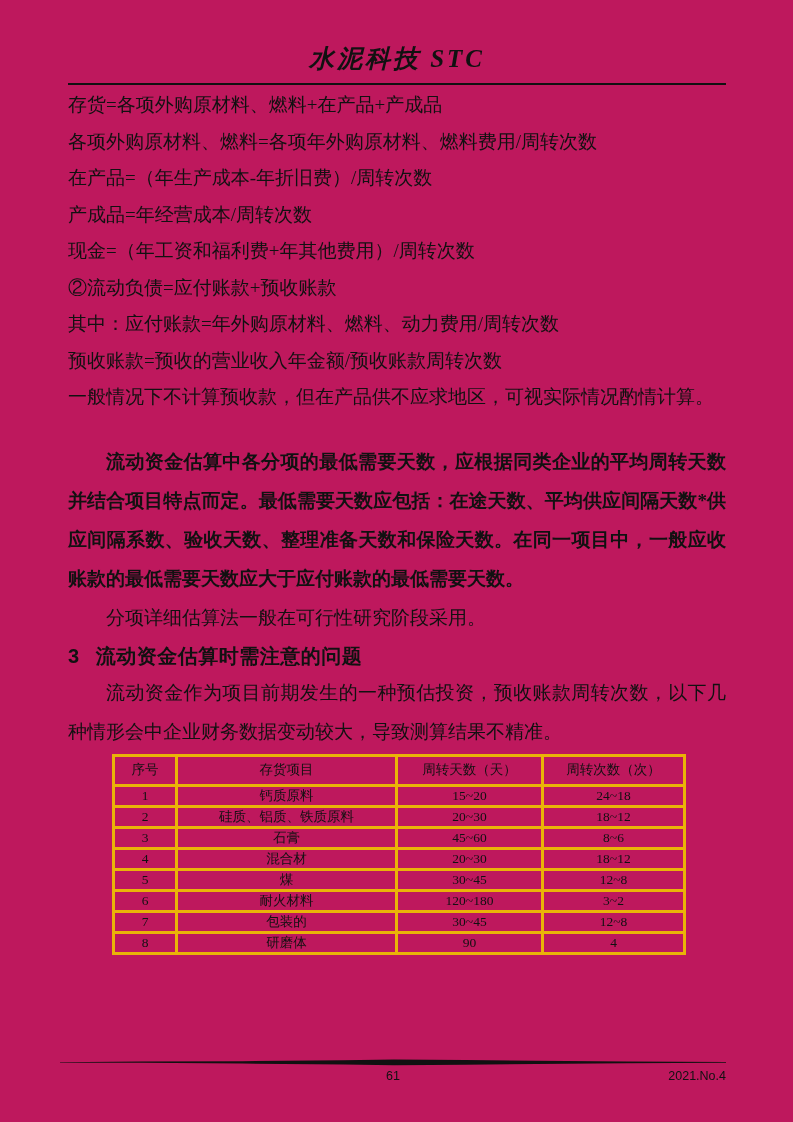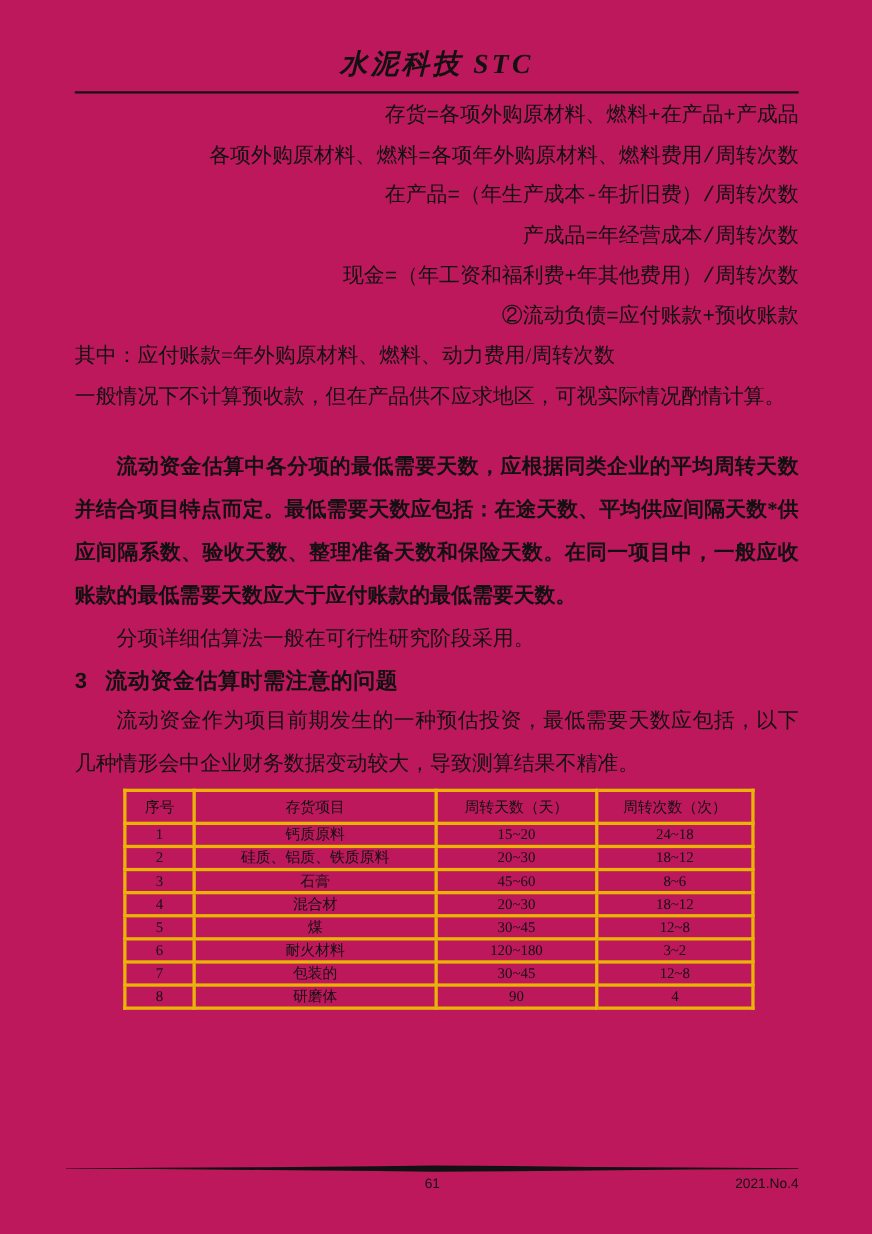--- a/index.html
+++ b/index.html
@@ -36,21 +36,21 @@
   }
   
   .formula-block {
     margin-top: 2px;
   }
   .formula-line {
     font-size: 19px;
     line-height: 36.5px;
     white-space: nowrap;
   }
-  .formula-line.center { text-align: right; font-family: Liberation Mono, monospace; }
+  .formula-line.center { text-align: left; }
   .formula-line.left   { text-align: left; }
   
   .para {
     margin: 0;
     font-size: 19px;
     line-height: 39px;
     text-align: justify;
     text-indent: 2em;
   }
   .para-min-days { margin-top: 26px; font-weight: bold; }
@@ -119,30 +119,31 @@
   <div class="header-rule"></div>
 
   <div class="formula-block">
       <div class="formula-line center">存货=各项外购原材料、燃料+在产品+产成品</div>
       <div class="formula-line center">各项外购原材料、燃料=各项年外购原材料、燃料费用/周转次数</div>
       <div class="formula-line center">在产品=（年生产成本-年折旧费）/周转次数</div>
       <div class="formula-line center">产成品=年经营成本/周转次数</div>
       <div class="formula-line center">现金=（年工资和福利费+年其他费用）/周转次数</div>
       <div class="formula-line center">②流动负债=应付账款+预收账款</div>
       <div class="formula-line left">其中：应付账款=年外购原材料、燃料、动力费用/周转次数</div>
+      <div class="formula-line center">预收账款=预收的营业收入年金额/预收账款周转次数</div>
       <div class="formula-line left">一般情况下不计算预收款，但在产品供不应求地区，可视实际情况酌情计算。</div>
     </div>
 
   <p class="para para-min-days">流动资金估算中各分项的最低需要天数，应根据同类企业的平均周转天数并结合项目特点而定。最低需要天数应包括：在途天数、平均供应间隔天数*供应间隔系数、验收天数、整理准备天数和保险天数。在同一项目中，一般应收账款的最低需要天数应大于应付账款的最低需要天数。</p>
 
   <p class="para">分项详细估算法一般在可行性研究阶段采用。</p>
 
   <h2 class="section-heading"><span class="sec-num">3</span><span>流动资金估算时需注意的问题</span></h2>
 
-  <p class="para">流动资金作为项目前期发生的一种预估投资，最低需要天数应包括，以下几种情形会中企业财务数据变动较大，导致测算结果不精准。</p>
+  <p class="para">流动资金作为项目前期发生的一种预估投资，预收账款周转次数，以下几种情形会中企业财务数据变动较大，导致测算结果不精准。</p>
 
   <table class="turnover-table">
     <colgroup>
         <col style="width: 63px;">
         <col style="width: 220px;">
         <col style="width: 146px;">
         <col style="width: 142px;">
       </colgroup>
     <thead>
       <tr>

